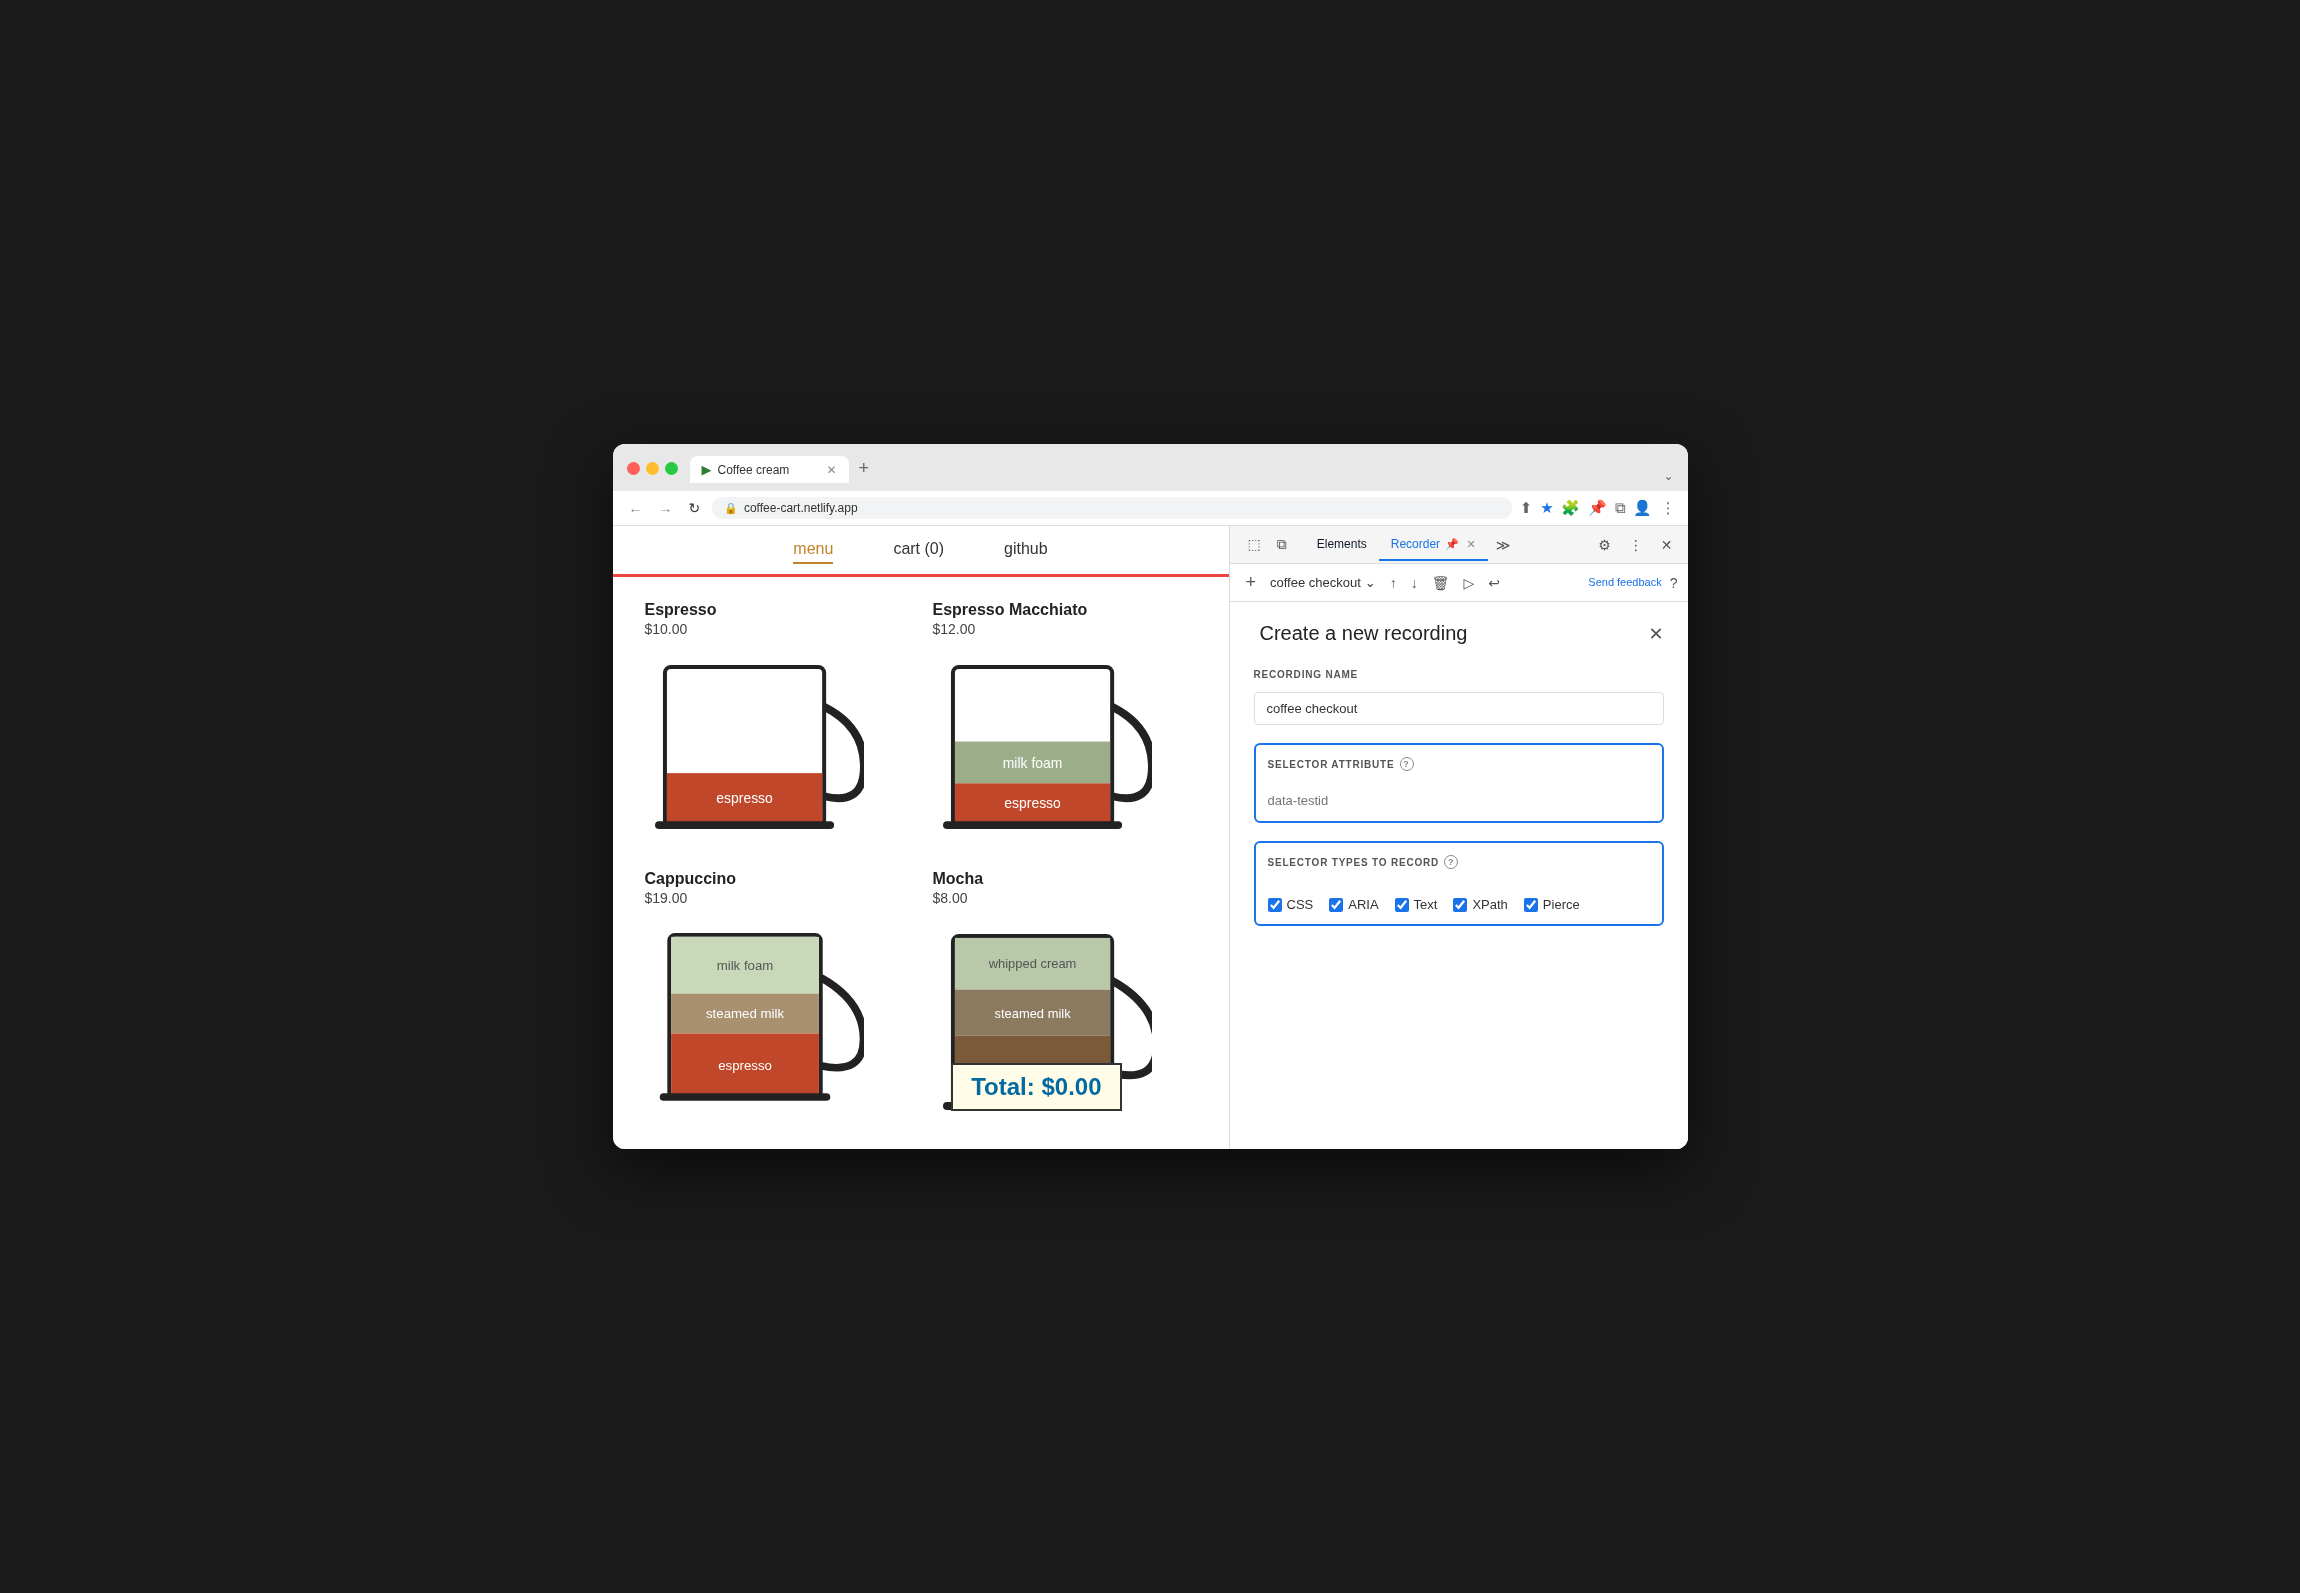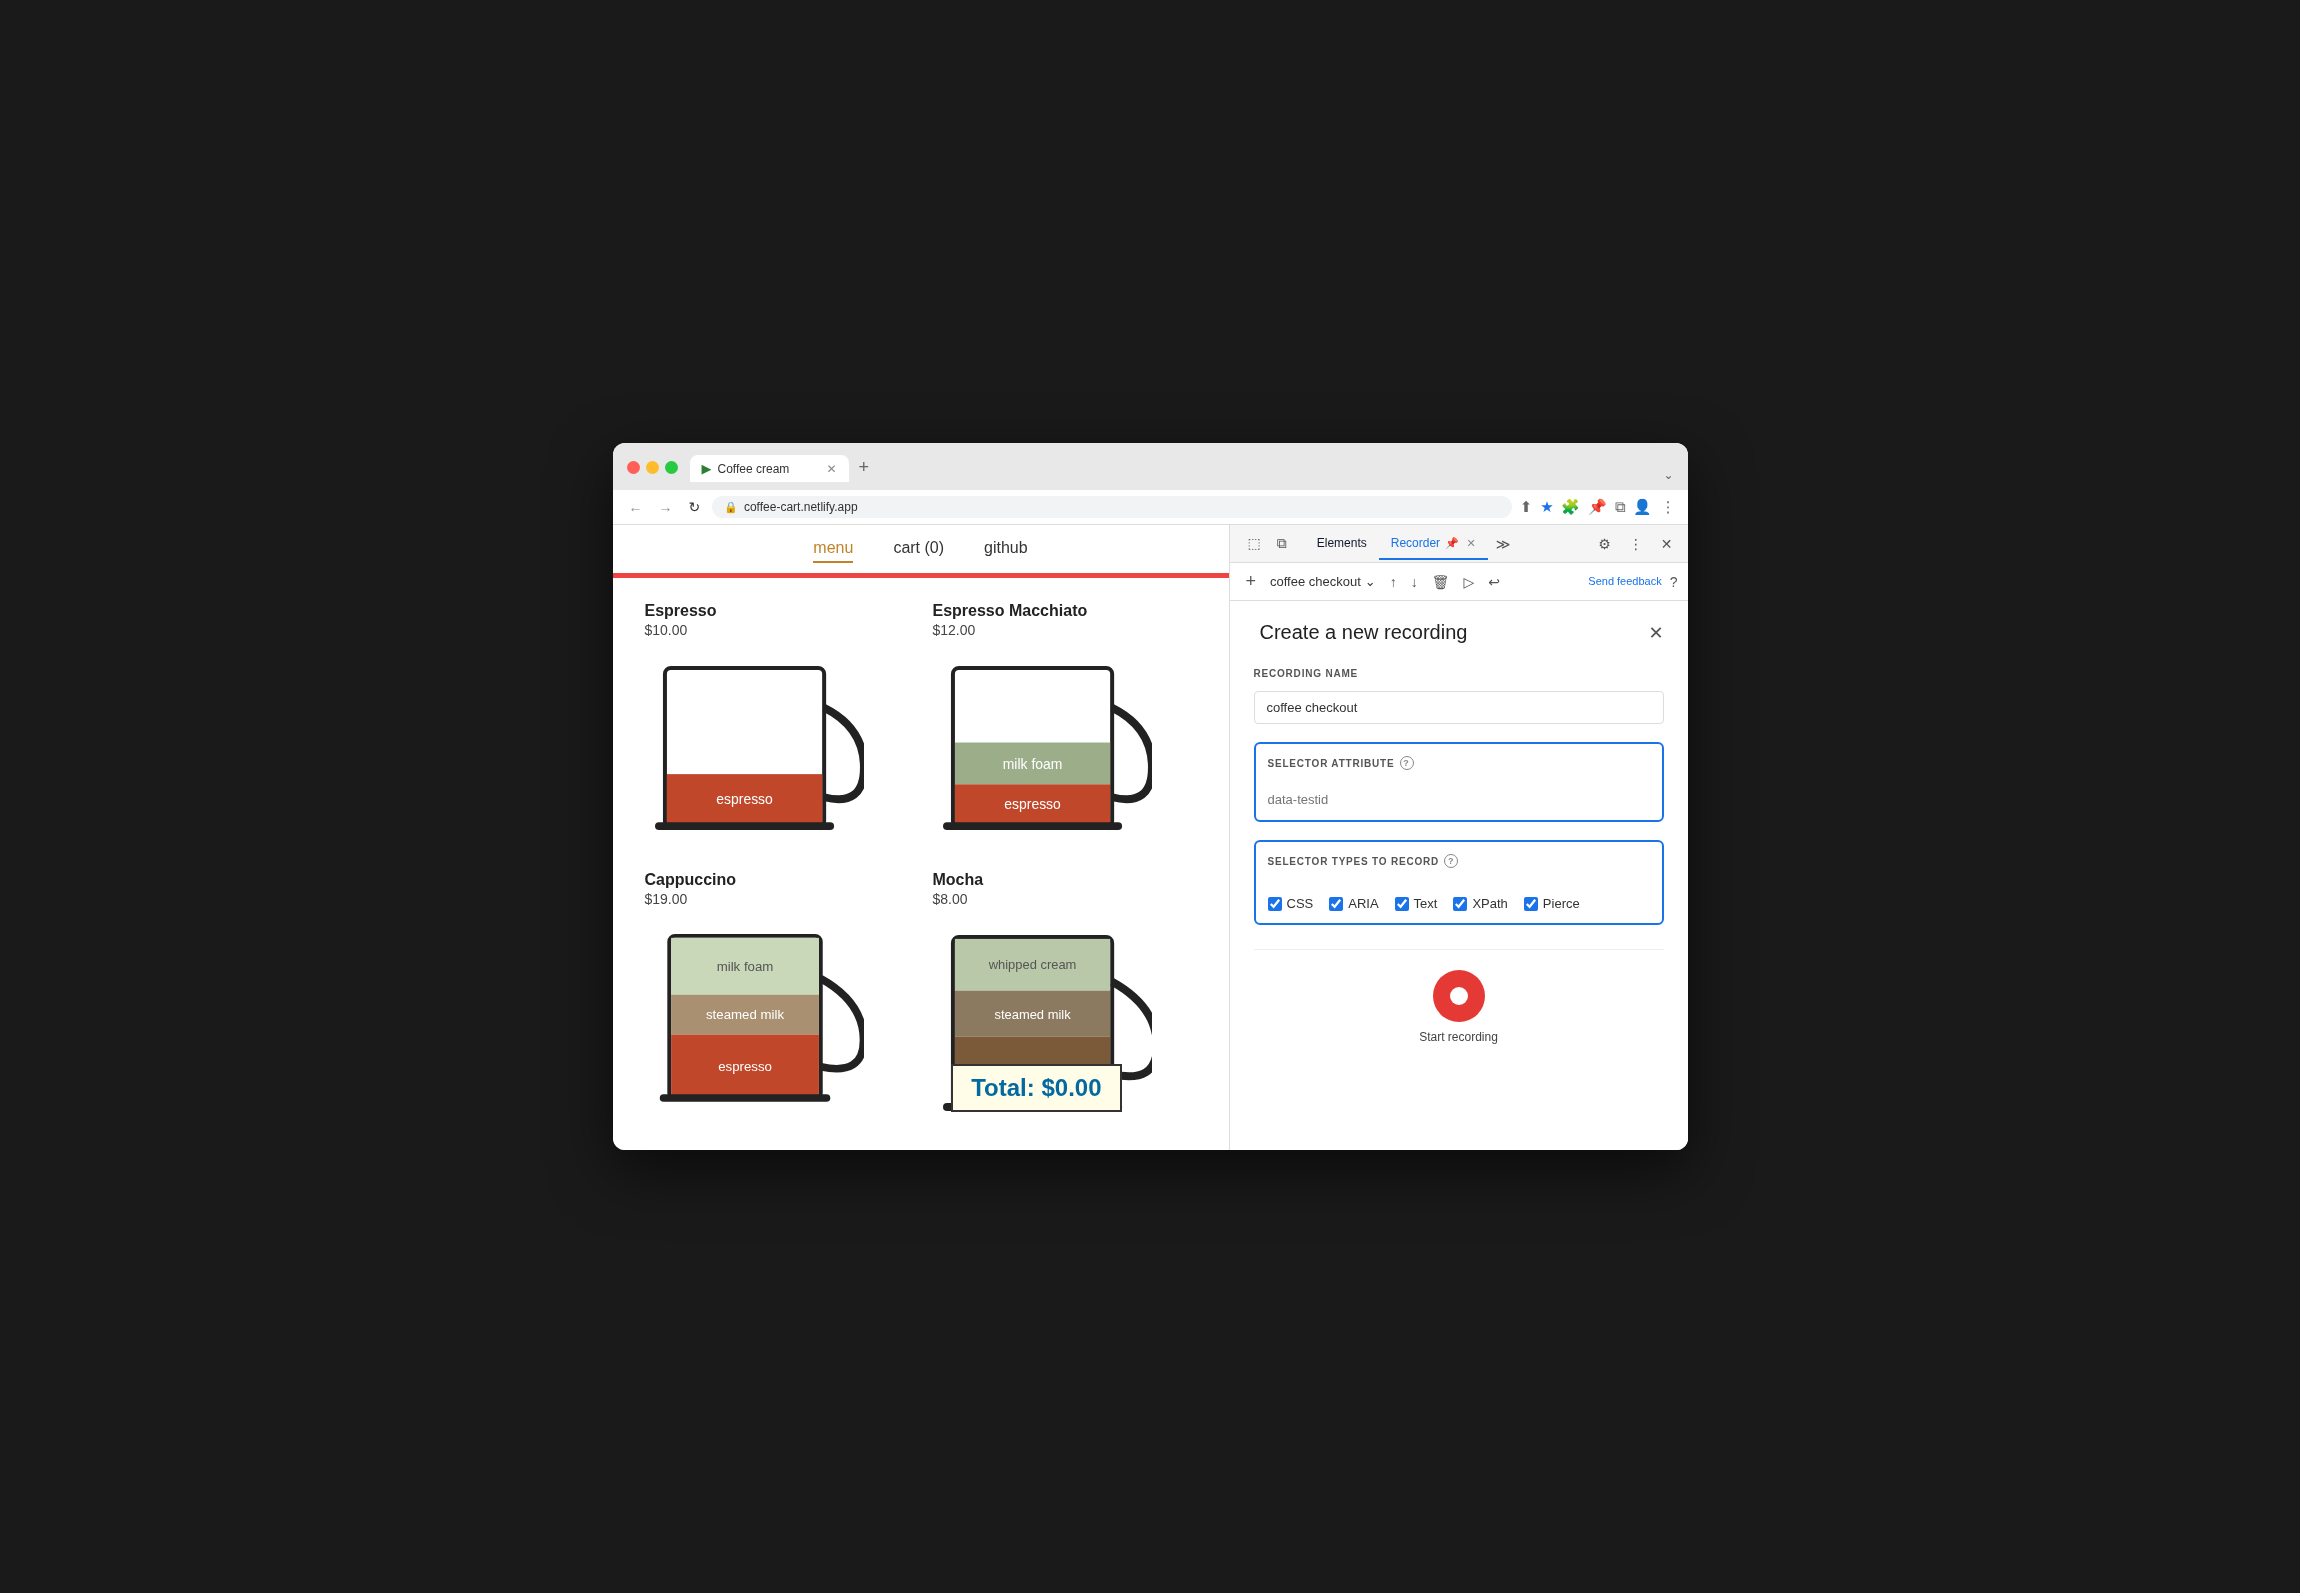--- a/index.html
+++ b/index.html
@@ -123,22 +123,22 @@
     }
     
     .website-panel {
       flex: 0 0 617px;
       border-right: 1px solid #ddd;
     }
     .site-nav {
       display: flex;
       justify-content: center;
       padding: 14px 0 10px;
-      gap: 40px;
-      border-bottom: 5px solid #ef4444;
+      gap: 60px;
+      border-bottom: 3px solid #ef4444;
       background: #fff;
     }
     .nav-item {
       font-size: 16px;
       color: #333;
       cursor: pointer;
       padding-bottom: 4px;
       font-weight: 500;
     }
     .nav-item.active {
@@ -647,23 +647,17 @@
               <span>XPath</span>
             </label>
             <label class="checkbox-item">
               <input type="checkbox" checked="" style="">
               <span>Pierce</span>
             </label>
           </div>
         </div>
 
         
-        <div class="start-recording-area">
-          <button class="record-btn">
-            <div class="record-inner"></div>
-          </button>
-          <span class="start-recording-label">Start recording</span>
-        </div>
       </div>
     </div>
   </div>
 </div>
 
 
 </body></html>

